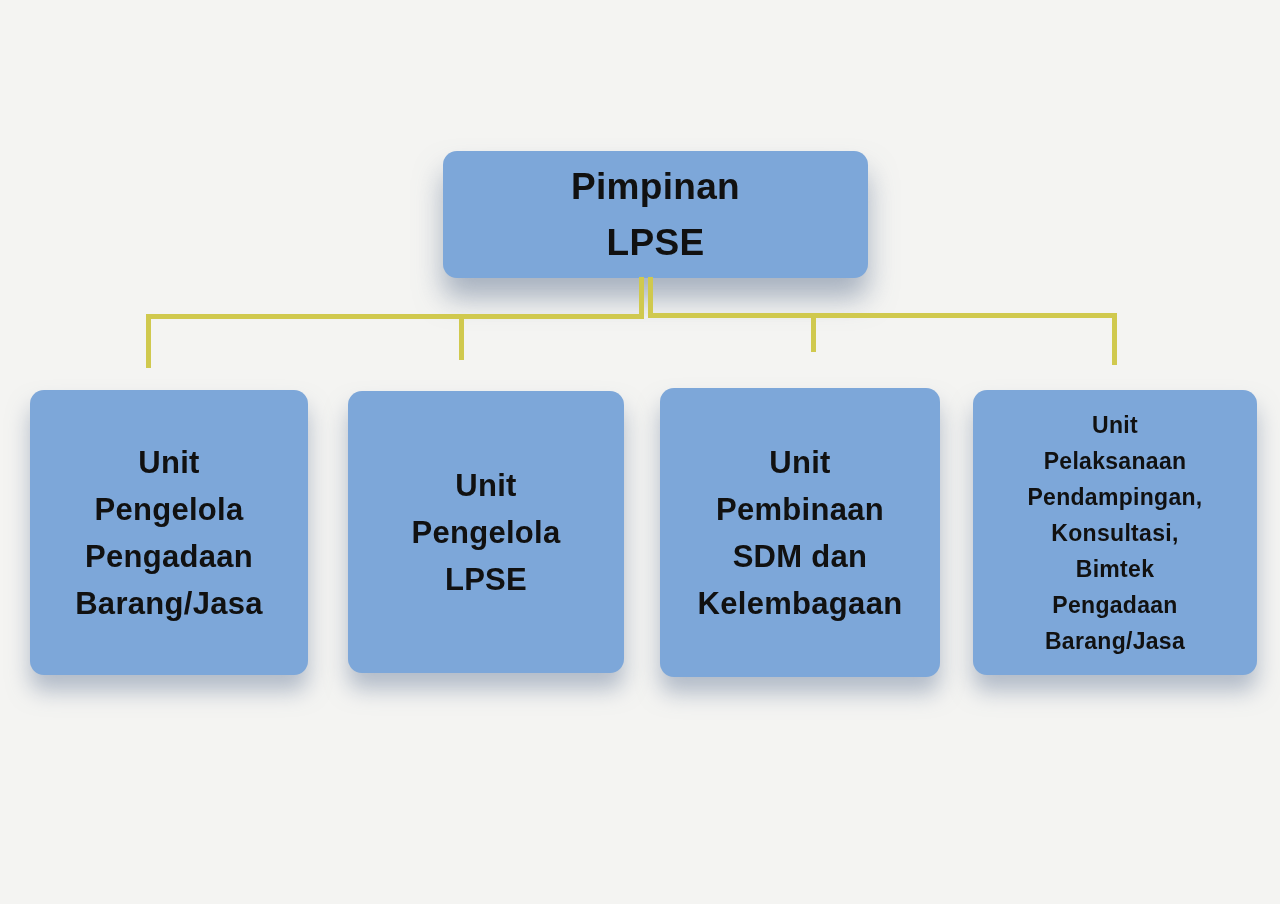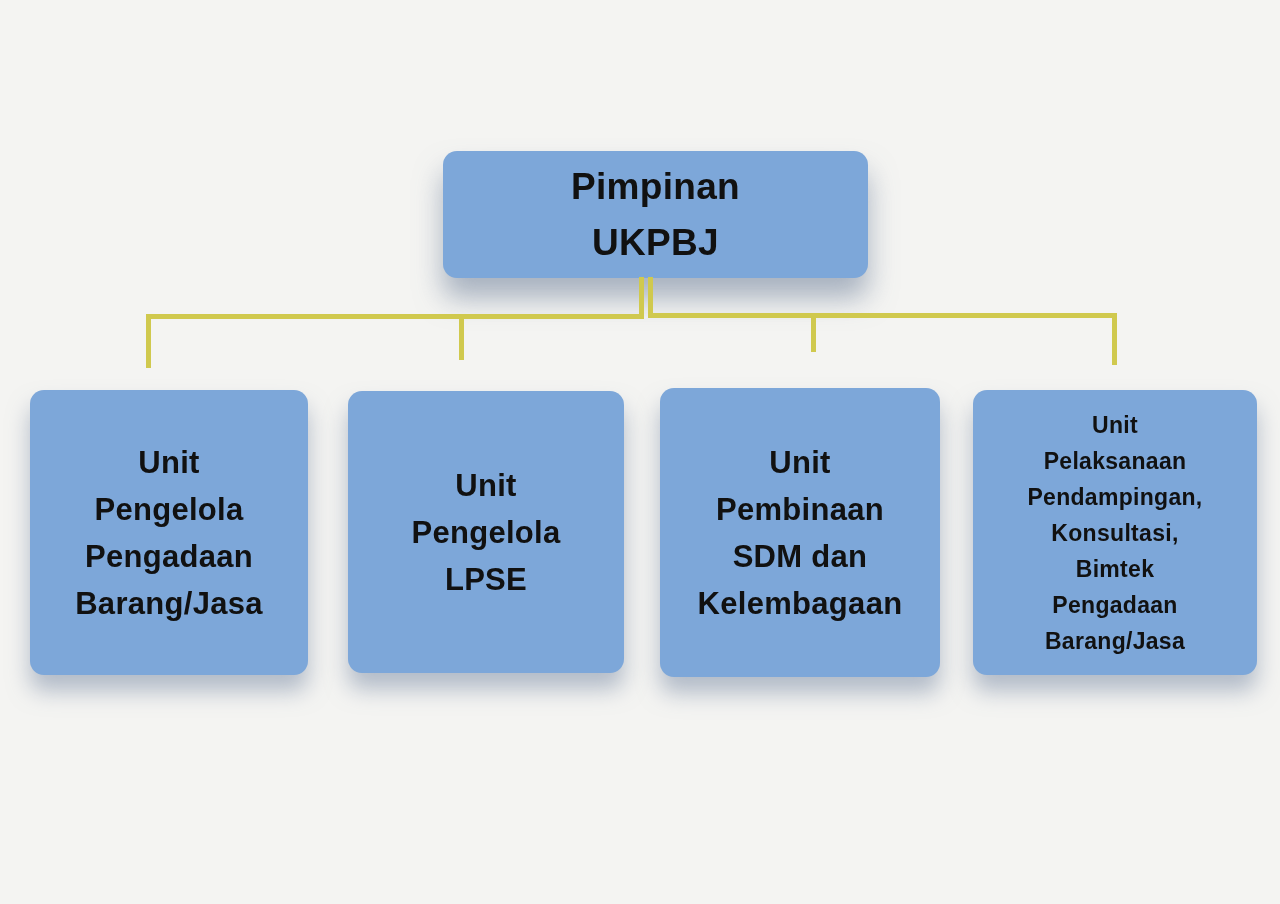--- a/index.html
+++ b/index.html
@@ -56,21 +56,21 @@
   .drop-unit-3   { left: 811px;  top: 313px; width: 5px;   height: 39px; }
   .drop-unit-4   { left: 1112px; top: 313px; width: 5px;   height: 52px; }
 </style>
 </head>
 <body>
 
 <div class="canvas">
 
   <div class="node node-root">
     <span class="label">Pimpinan
-UKPBJ</span>
+LPSE</span>
   </div>
 
   <div class="connector trunk-left"></div>
   <div class="connector trunk-right"></div>
   <div class="connector h-left"></div>
   <div class="connector h-right"></div>
   <div class="connector drop-unit-1"></div>
   <div class="connector drop-unit-2"></div>
   <div class="connector drop-unit-3"></div>
   <div class="connector drop-unit-4"></div>

